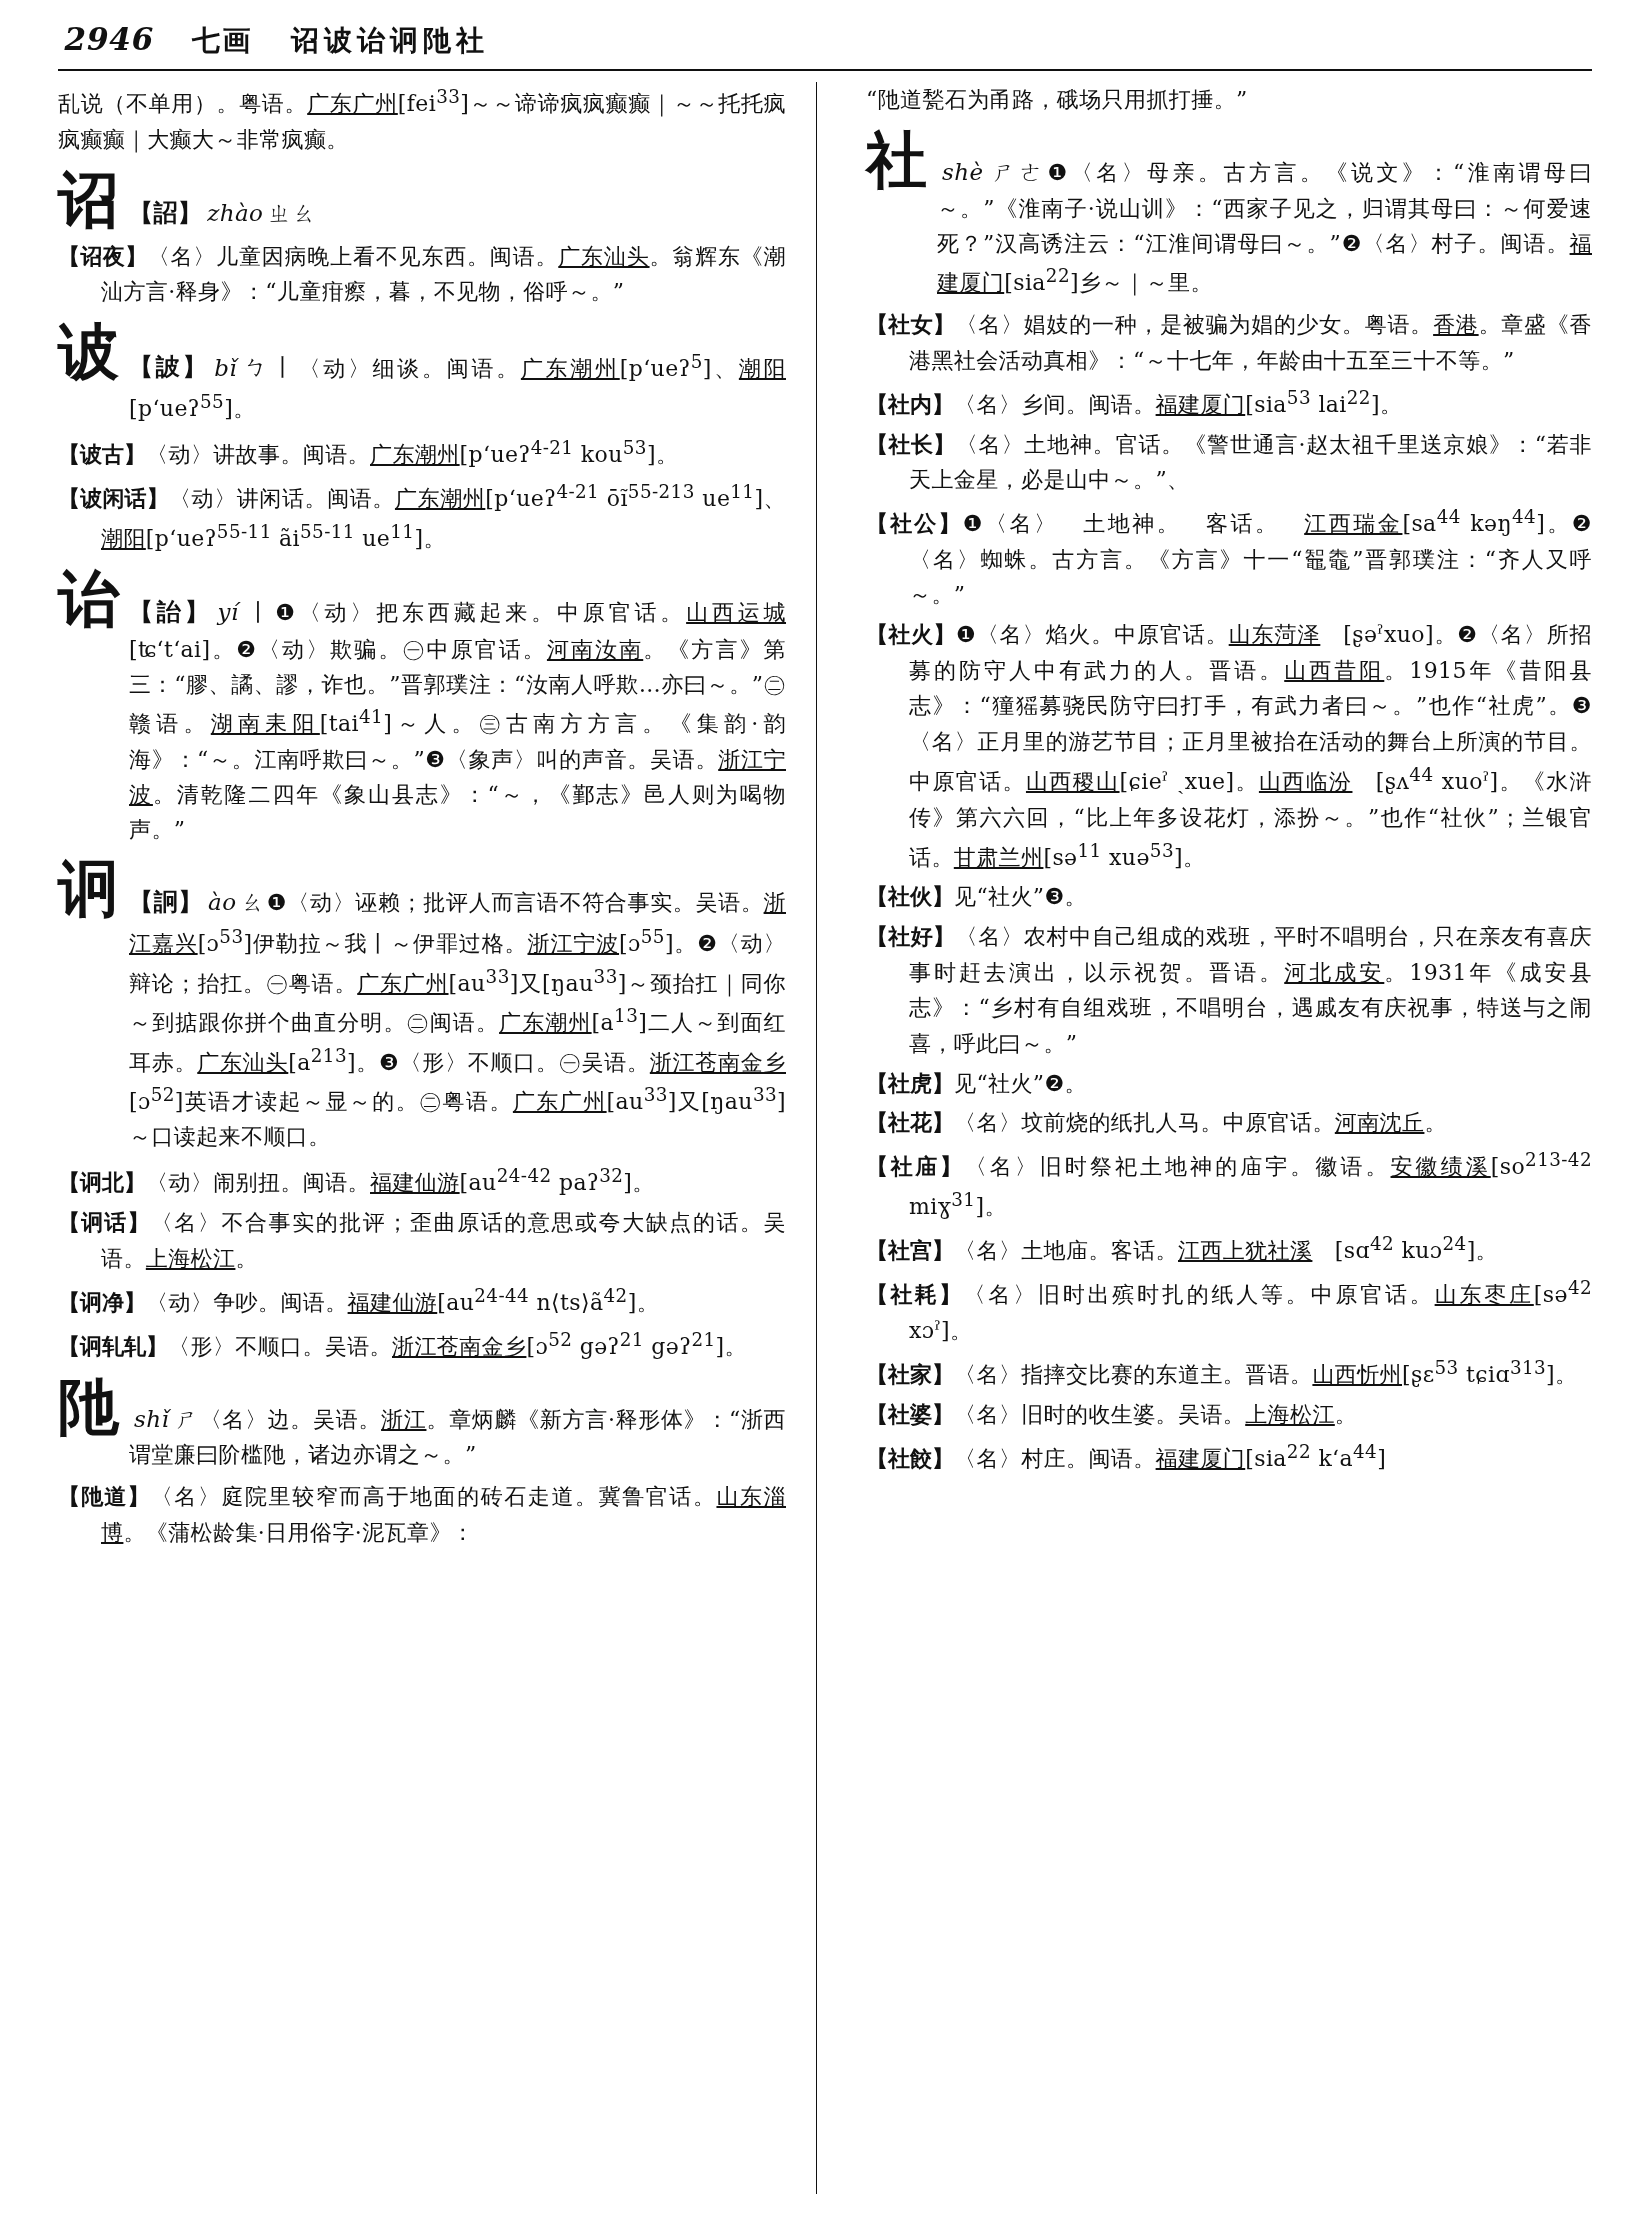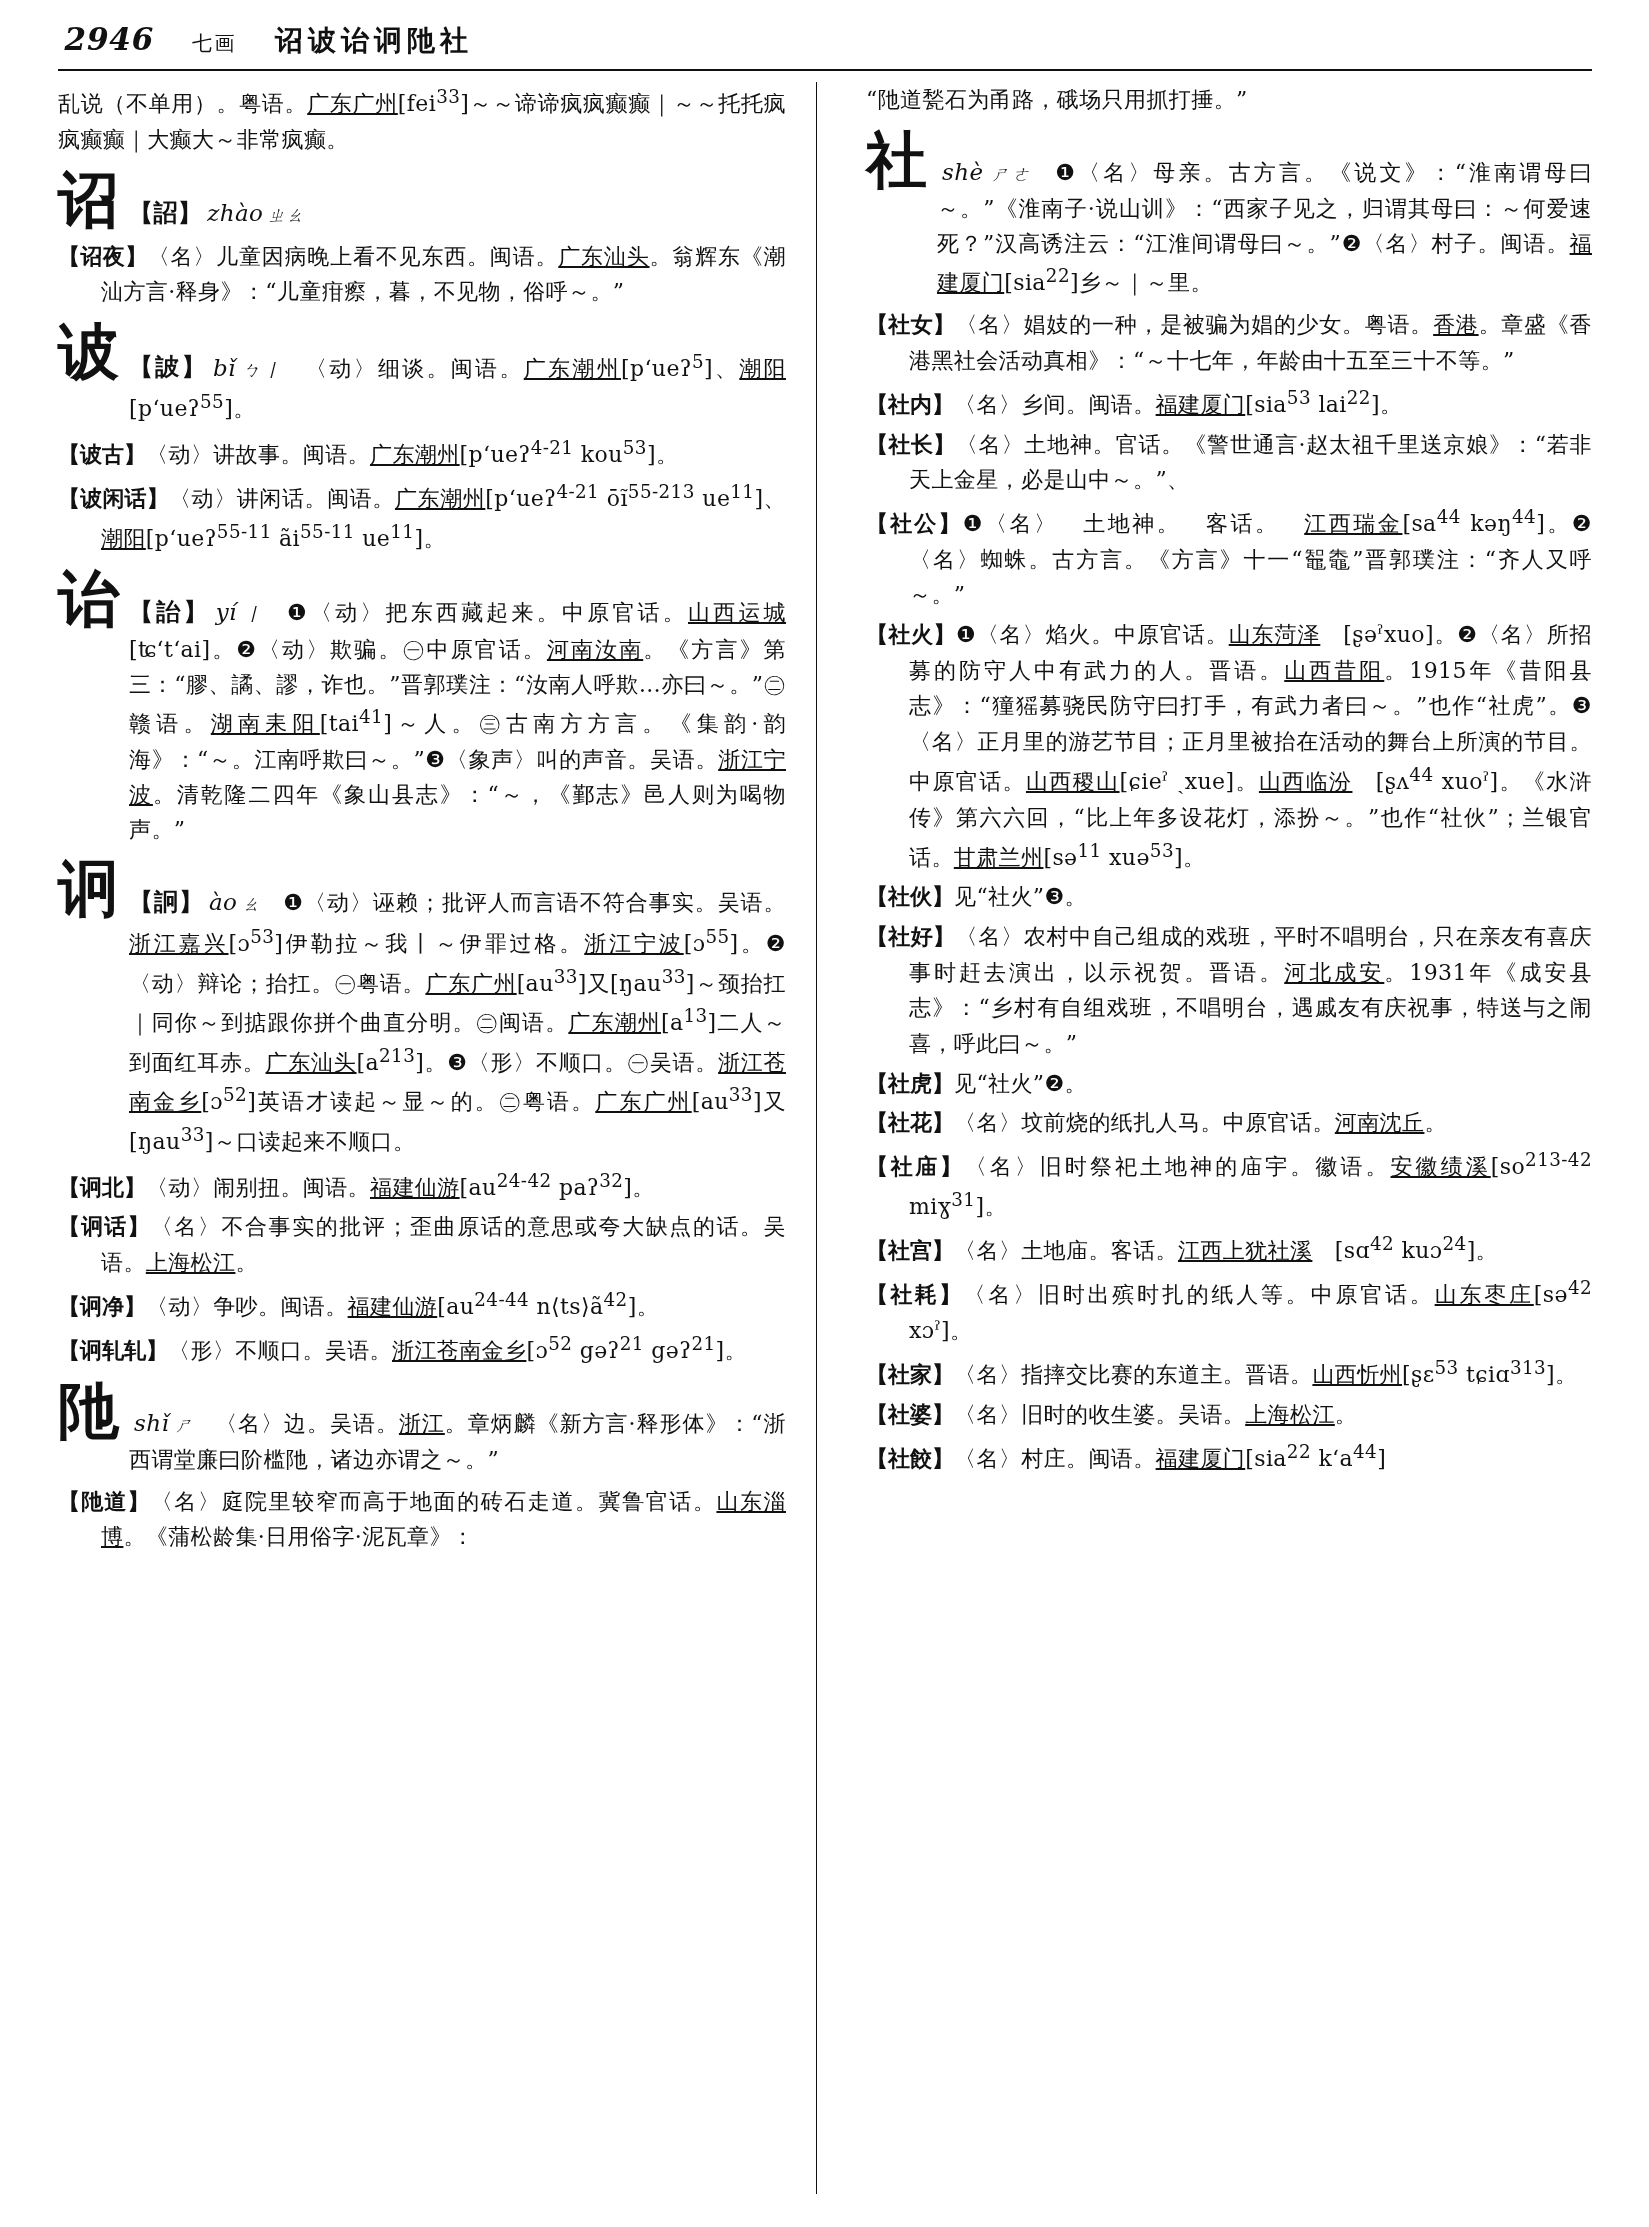--- a/index.html
+++ b/index.html
@@ -32,22 +32,22 @@
     padding-left: 6.6px;
     padding-bottom: 8.2px;
   }
   .header .pageno {
     font-style: italic;
     font-weight: bold;
     font-size: 31px;
     letter-spacing: 0.8px;
   }
   .header .stroke-count {
-    font-weight: normal;
-    font-size: 20px;
+    font-weight: bold;
+    font-size: 28px;
     letter-spacing: 2.5px;
   }
   .header .head-chars {
     font-weight: bold;
     font-size: 28px;
     letter-spacing: 5px;
   }
   .rule {
     border-top: 2.5px solid #111;
     margin: 0 0 11.5px 0;
@@ -119,24 +119,23 @@
   .trad {
     font-weight: bold;
     font-size: 24px;
   }
   .pinyin {
     font-style: italic;
     font-size: 23px;
     margin: 16px 5px;
   }
   .zhuyin {
-    font-size: 17px;
+    font-size: 23px;
     letter-spacing: 1.6px;
-    margin-right: 21px;
-    font-style: italic;
+    margin-right: 0;
   }
 </style>
 </head>
 <body>
 
 <div class="page">
 
   <div class="header">
     <span class="pageno">2946</span>
     <span class="stroke-count">七画</span>

